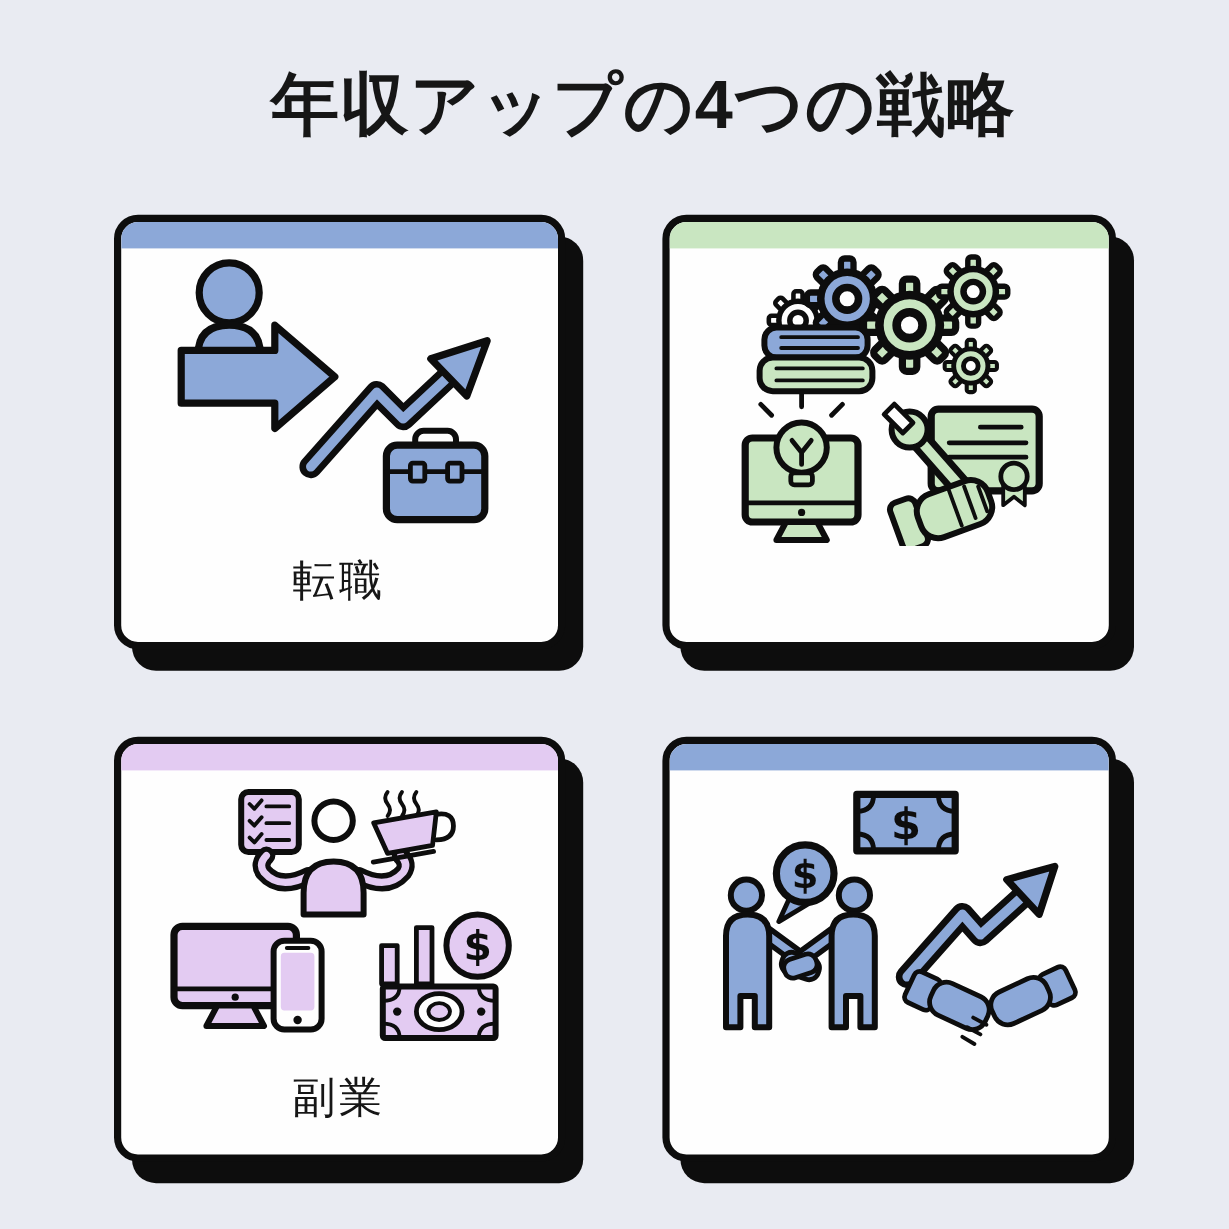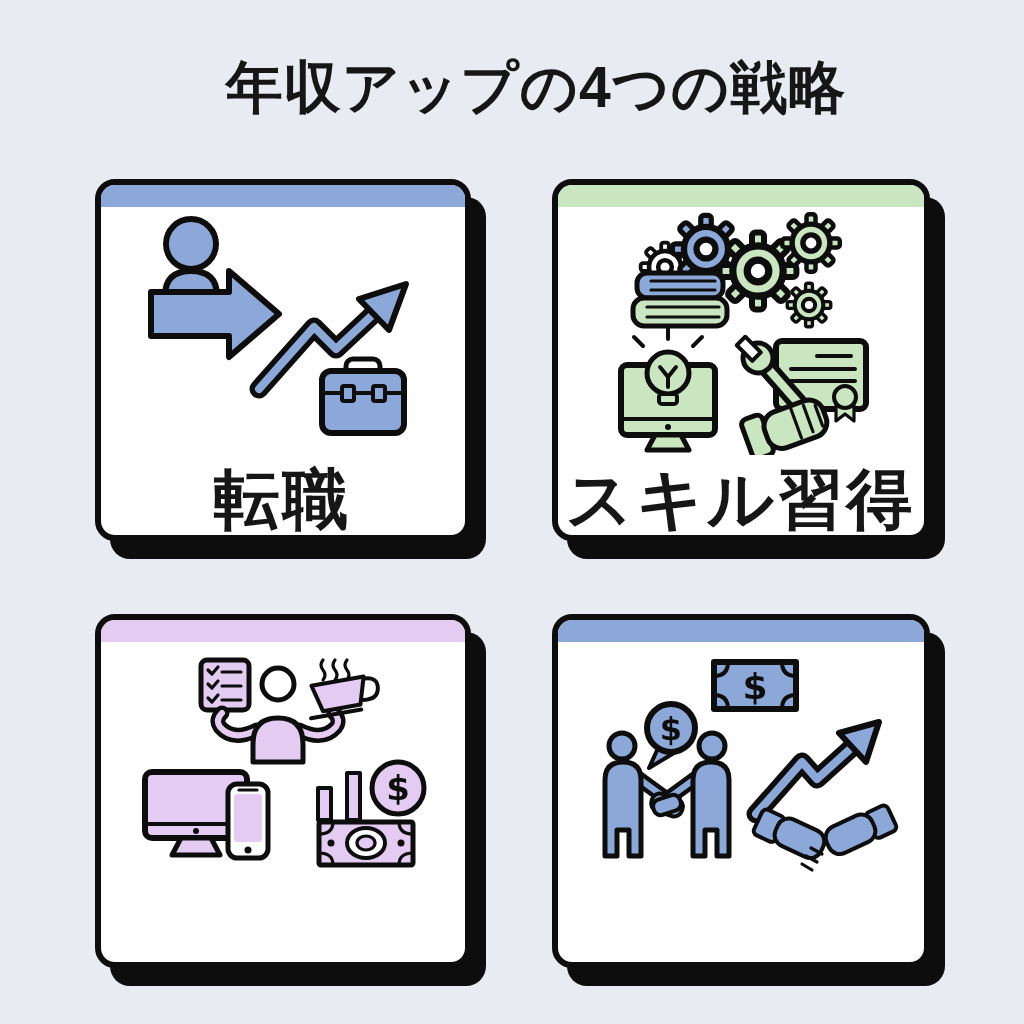--- a/index.html
+++ b/index.html
@@ -22,21 +22,21 @@
   }
   .card{
     background:var(--card_bg);border:6px solid var(--outline);border-radius:20px;
     box-shadow:15px 18px 0 var(--outline);
     display:flex;flex-direction:column;overflow:hidden;height:100%;
   }
   .card-header{height:22px;flex:none;background:var(--accent)}
   .icons{display:block;width:100%;height:248px;flex:none}
   .card-label{
     flex:1;display:flex;align-items:center;justify-content:center;
-    font-size:66px;font-weight:700;letter-spacing:3px;color:var(--title_color);
+    font-size:36px;font-weight:400;letter-spacing:3px;color:var(--title_color);
     padding-bottom:21px;
   }
   
   .o{stroke:var(--outline);stroke-width:6;stroke-linejoin:round;stroke-linecap:round}
   .t5{stroke-width:5}.t4{stroke-width:4}.t3{stroke-width:3.2}
   .fa{fill:var(--accent)}.fb{fill:var(--blue)}.fw{fill:var(--card_bg)}.fn{fill:none}
   .band{stroke:var(--outline);stroke-width:19;fill:none;stroke-linejoin:round;stroke-linecap:round}
   .band2{stroke:var(--accent);stroke-width:8;fill:none;stroke-linejoin:round;stroke-linecap:round}
   .band-s{stroke:var(--outline);stroke-width:15;fill:none;stroke-linejoin:round;stroke-linecap:round}
   .band2-s{stroke:var(--accent);stroke-width:6;fill:none;stroke-linejoin:round;stroke-linecap:round}
@@ -130,21 +130,20 @@
         <g transform="translate(199,151) rotate(-45)">
           <rect x="-6" y="-24" width="12" height="22" class="fw o t4"></rect>
         </g>
         <g transform="translate(237,216) rotate(-20)">
           <rect x="-52" y="-21" width="22" height="42" rx="6" class="fa o t5"></rect>
           <rect x="-32" y="-18" width="62" height="38" rx="15" class="fa o t5"></rect>
           <path d="M0,-16 v32 M13,-14 v28 M24,-10 v22" class="fn o t3"></path>
         </g>
       </g>
     </svg>
-    <div class="card-label">スキル習得</div>
   </section>
 
   <section class="card" style="--accent: #E3CBF2;">
     <div class="card-header"></div>
     <svg class="icons" viewBox="0 0 364 248">
       <g>
         <rect x="100" y="18" width="48" height="50" rx="6" class="fa o t5"></rect>
         <path d="M107,28 l4,4 6,-7 M121,30 H140" class="fn o t3"></path>
         <path d="M107,42 l4,4 6,-7 M121,44 H140" class="fn o t3"></path>
         <path d="M107,56 l4,4 6,-7 M121,58 H140" class="fn o t3"></path>
@@ -185,20 +184,21 @@
         <circle cx="297" cy="146" r="26" class="fa o t5"></circle>
         <text x="297" y="158" text-anchor="middle" font-size="34" class="dollar">$</text>
         <rect x="218" y="180" width="94" height="43" rx="2" class="fa o t5"></rect>
         <path d="M218,192 Q232,192 232,180 M312,192 Q298,192 298,180 M218,211 Q232,211 232,223 M312,211 Q298,211 298,223" class="fn o t3"></path>
         <ellipse cx="265" cy="201" rx="19" ry="15" class="fw o t4"></ellipse>
         <ellipse cx="265" cy="201" rx="9" ry="7" class="fa o t3"></ellipse>
         <circle cx="230" cy="201" r="3.5" class="dot"></circle>
         <circle cx="300" cy="201" r="3.5" class="dot"></circle>
       </g>
     </svg>
+    <div class="card-label">副業</div>
   </section>
 
   <section class="card" style="--accent: #8CA8D8;">
     <div class="card-header"></div>
     <svg class="icons" viewBox="0 0 364 248">
       <g>
         <rect x="155" y="20" width="82" height="47" class="fa o"></rect>
         <path d="M155,34 Q169,34 169,20 M237,34 Q223,34 223,20 M237,53 Q223,53 223,67 M155,53 Q169,53 169,67" class="fn o t4"></path>
         <text x="196" y="57" text-anchor="middle" font-size="36" class="dollar">$</text>
       </g>

